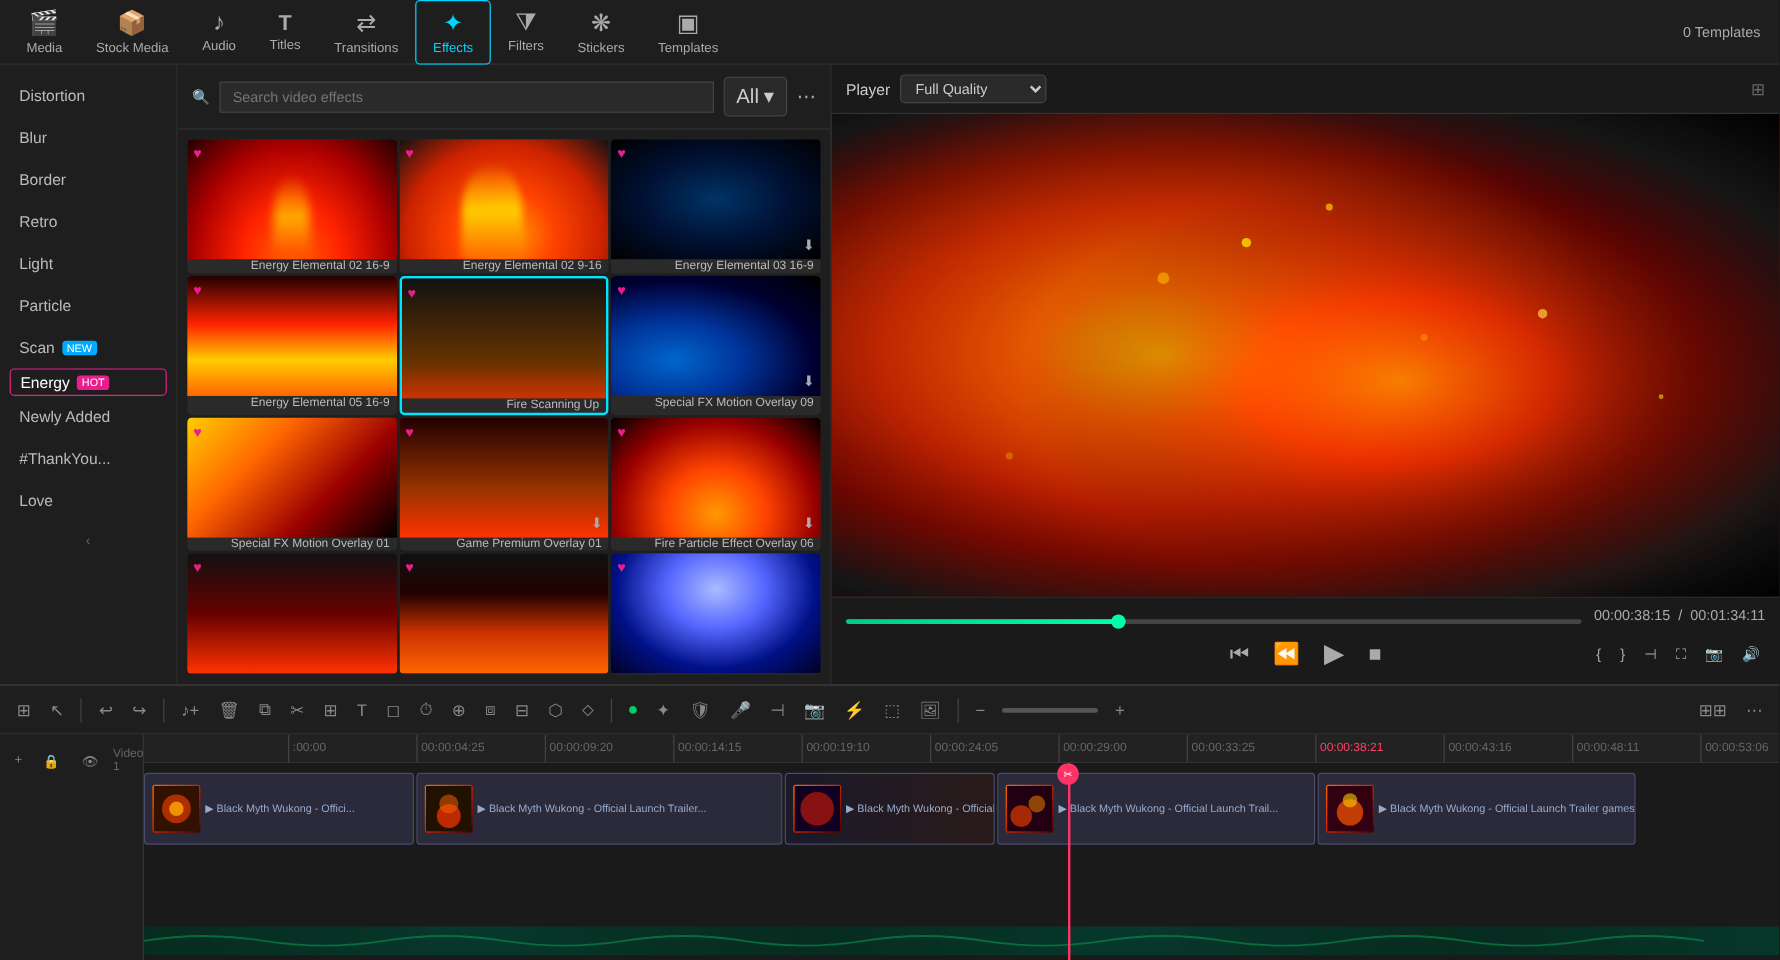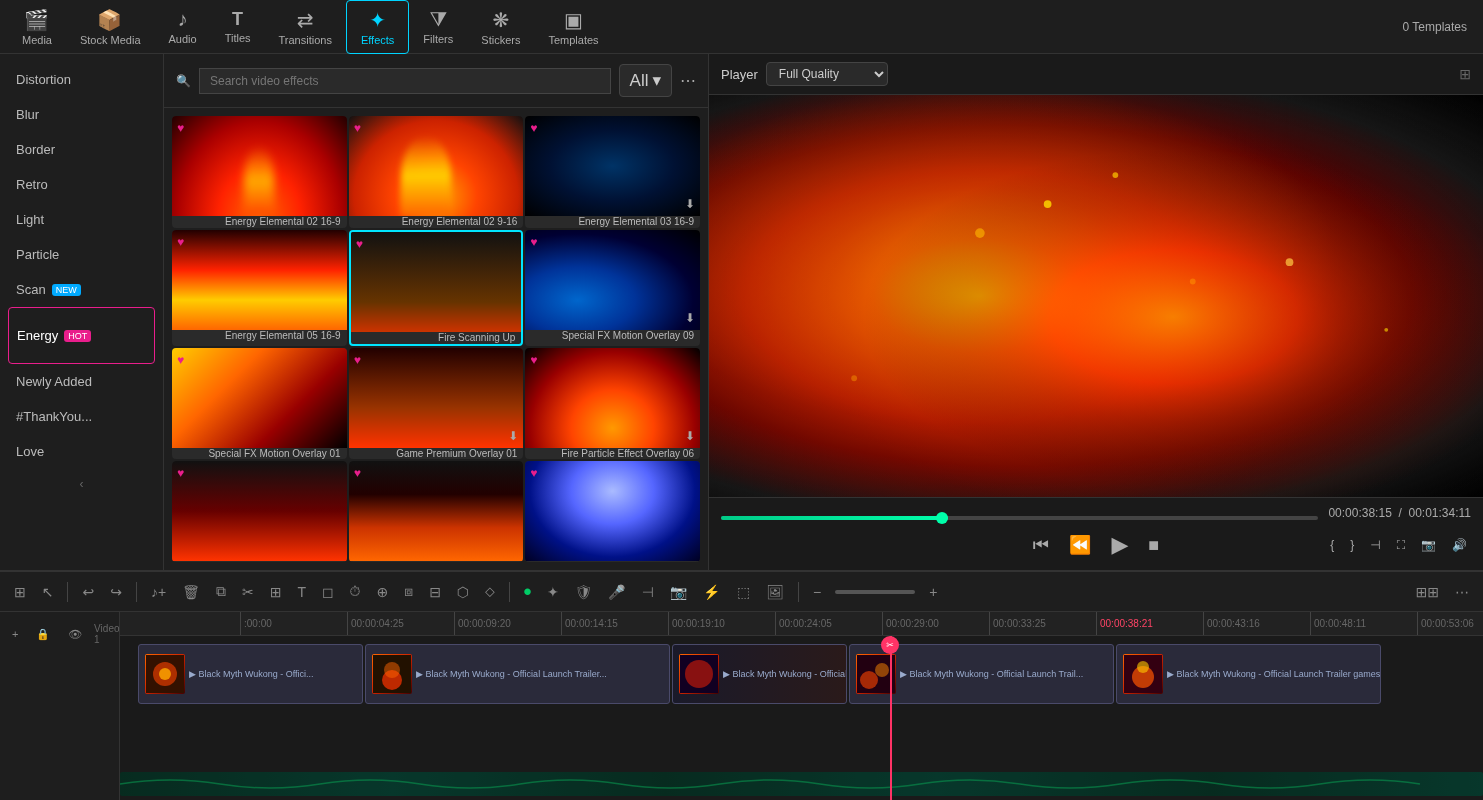--- a/index.html
+++ b/index.html
@@ -30,37 +30,37 @@
     .toolbar-icon { font-size: 20px; margin-bottom: 2px; }
 
     
     .main-area {
       display: flex;
       height: calc(800px - 54px - 230px);
     }
 
     
     .sidebar {
-      width: 164px;
+      width: 148px;
       background: #1e1e1e;
       border-right: 1px solid #333;
       padding: 8px 0;
       overflow-y: auto;
       flex-shrink: 0;
     }
     .sidebar-item {
       padding: 10px 16px;
       cursor: pointer;
       color: #bbb;
       font-size: 13px;
       display: flex;
       align-items: center;
       gap: 6px;
     }
-    .sidebar-item.active { color: #fff; border: 1.5px solid #e91e8c; border-radius: 4px; margin: 0 8px; padding: 20px 8px; }
+    .sidebar-item.active { color: #fff; border: 1.5px solid #e91e8c; border-radius: 4px; margin: 0 8px; padding: 3px 8px; }
     .badge-new { background: #00aaff; color: #fff; font-size: 9px; padding: 1px 4px; border-radius: 3px; }
     .badge-hot { background: #e91e8c; color: #fff; font-size: 9px; padding: 1px 4px; border-radius: 3px; }
     .sidebar-collapse { text-align: center; padding: 8px; color: #666; cursor: pointer; }
 
     
     .effects-panel {
       width: 545px;
       background: #1e1e1e;
       border-right: 1px solid #333;
       display: flex;
@@ -733,21 +733,21 @@
         <div class="ruler-mark">00:00:43:16</div>
         <div class="ruler-mark">00:00:48:11</div>
         <div class="ruler-mark">00:00:53:06</div>
         <div class="ruler-mark">00:00:58:01</div>
         <div class="ruler-mark">00:01:02:26</div>
       </div>
 
       <div style="flex:1; position:relative; background:#1a1a1a; overflow:hidden;">
 
         <div style="display:flex; height:60px; position:absolute; top:8px; left:0; gap:2px;">
-          <div class="video-clip" style="width:225px;margin-left:18px;">
+          <div class="video-clip" style="width:225px;">
             <div class="clip-thumbnail">
               <svg width="38" height="38" viewBox="0 0 38 38">
                   <rect width="38" height="38" fill="#331100"></rect>
                   <circle cx="19" cy="19" r="12" fill="#ff4400" opacity="0.6"></circle>
                   <circle cx="19" cy="19" r="6" fill="#ffaa00" opacity="0.8"></circle>
                 </svg>
             </div>
             <span style="font-size:9px;">▶ Black Myth Wukong - Offici...</span>
           </div>
           <div class="video-clip" style="width:305px;">

